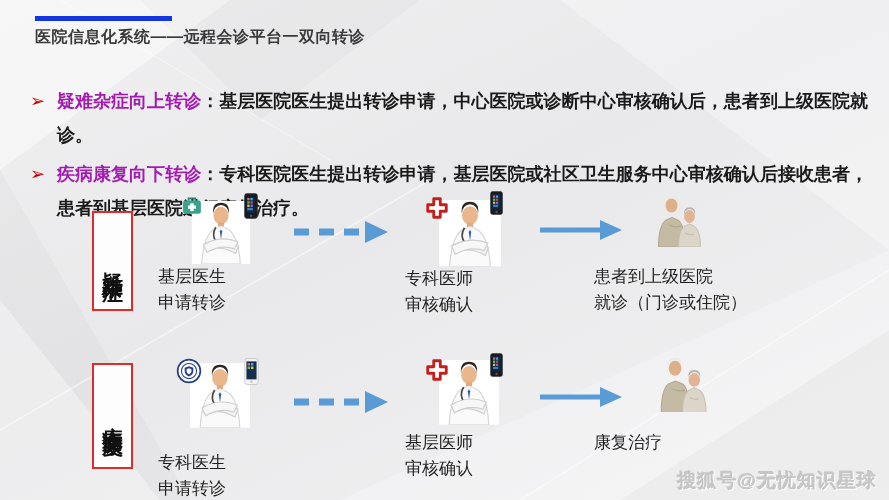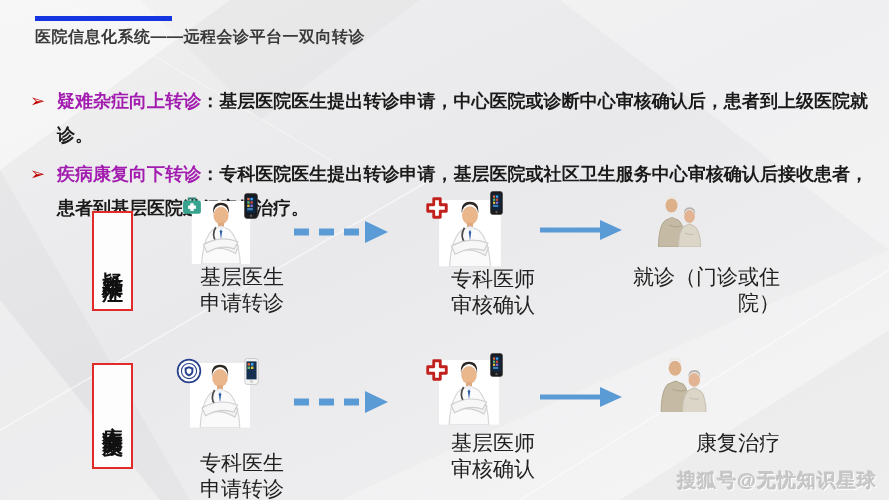--- a/index.html
+++ b/index.html
@@ -23,21 +23,21 @@
   .bullet .lead{color:#a21caf;}
 
   
   .tagbox{position:absolute;border:2px solid #e02b2b;background:#fdfdfd;
           display:flex;align-items:center;justify-content:center;
           writing-mode:vertical-rl;text-orientation:upright;
           font-size:21px;font-weight:700;color:#111;letter-spacing:3px;}
   .figure{position:absolute;}
   .figure .photo{position:absolute;inset:0;}
   .mini-icon{position:absolute;}
-  .step-label{position:absolute;text-align:right;font-size:21px;line-height:26px;color:#1f1f1f;}
+  .step-label{position:absolute;text-align:left;font-size:17px;line-height:26px;color:#1f1f1f;}
   .arrow{position:absolute;}
 
   
   .watermark{position:absolute;right:12px;bottom:6px;font-size:19px;font-weight:700;
              color:#c6c6c6;text-shadow:1px 1px 0 rgba(255,255,255,.95),-1px -1px 0 rgba(125,125,125,.35);
              letter-spacing:1px;margin-left:40px;}
 </style>
 </head>
 <body>
 
@@ -182,20 +182,21 @@
   <svg class="arrow" style="left:538px;top:217px;width:85px;height:26px;" viewBox="0 0 85 26">
       <use href="#sym-arrow-solid"></use>
     </svg>
 
   <div class="figure" style="left:648px;top:195px;width:60px;height:52px;">
     <svg class="photo" viewBox="0 0 60 52">
         <use href="#sym-couple"></use>
       </svg>
   </div>
   <div class="step-label" style="left:594px;top:264px;width:186px;">
+    <div>患者到上级医院</div>
     <div>就诊（门诊或住院）</div>
   </div>
 
   <div class="tagbox" style="left:92px;top:363px;width:37px;height:102px;">疾病康复</div>
 
   <div class="figure" style="left:184px;top:363px;width:72px;height:62px;">
     <svg class="photo" viewBox="0 0 60 54">
         <use href="#sym-doctor"></use>
       </svg>
     <svg class="mini-icon" style="left:-8px;top:-5px;width:26px;height:26px;" viewBox="0 0 24 24">

